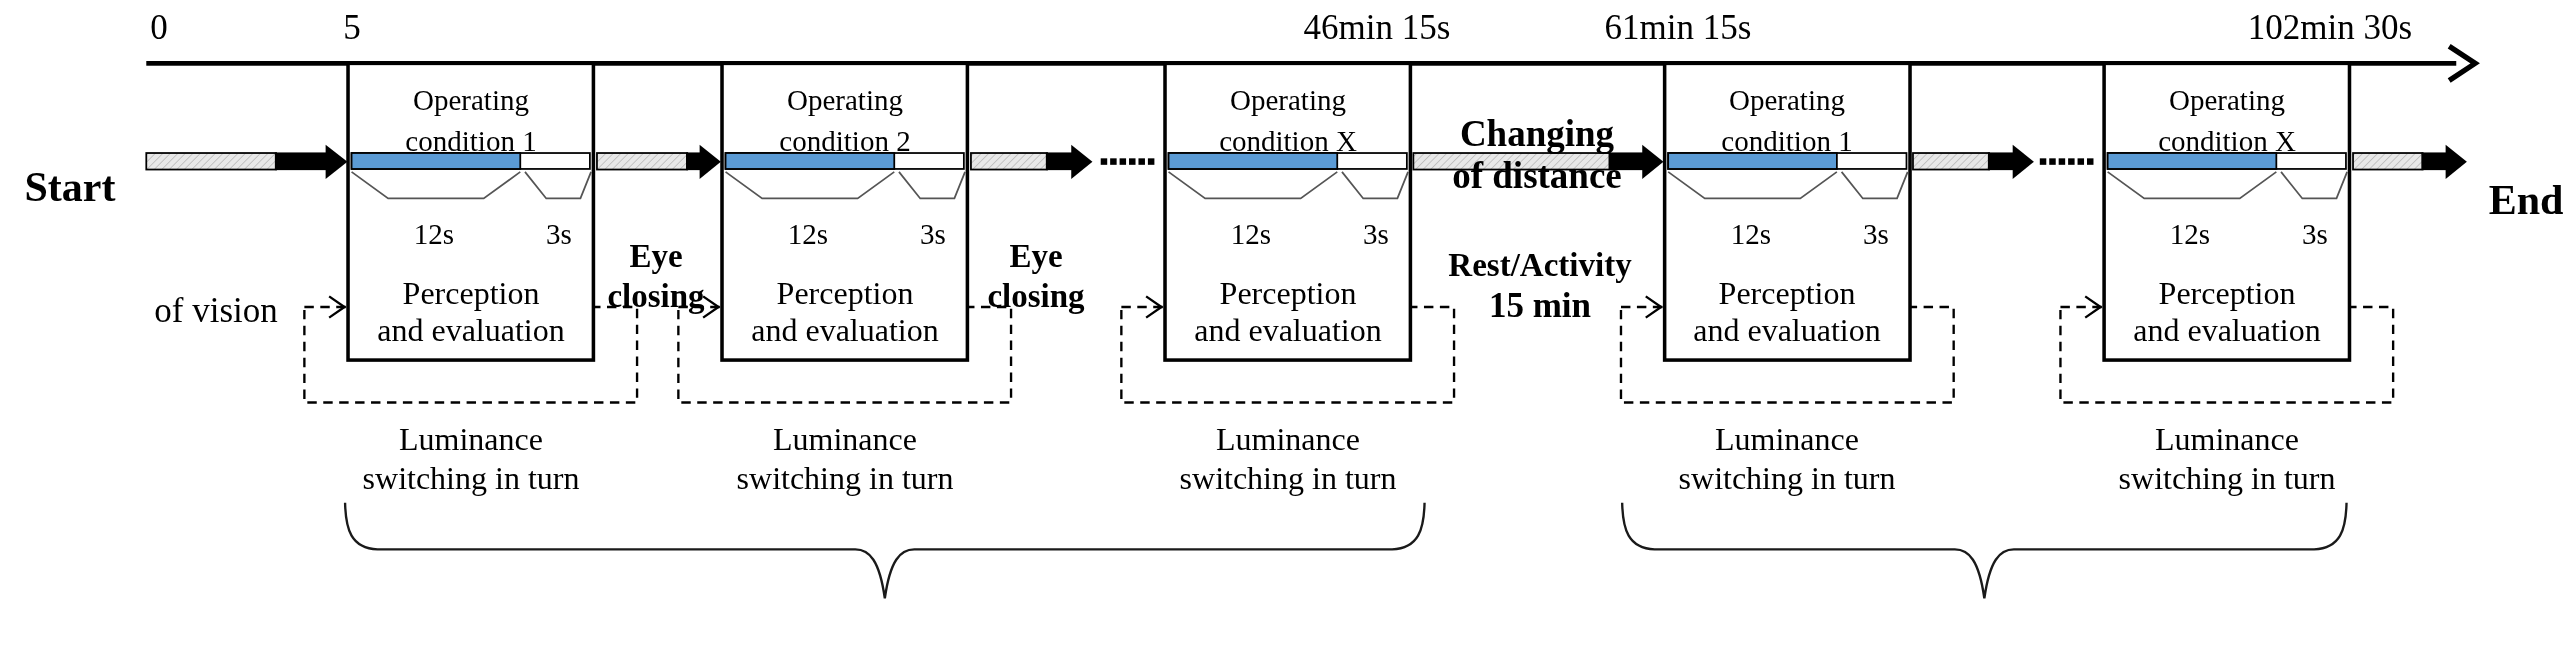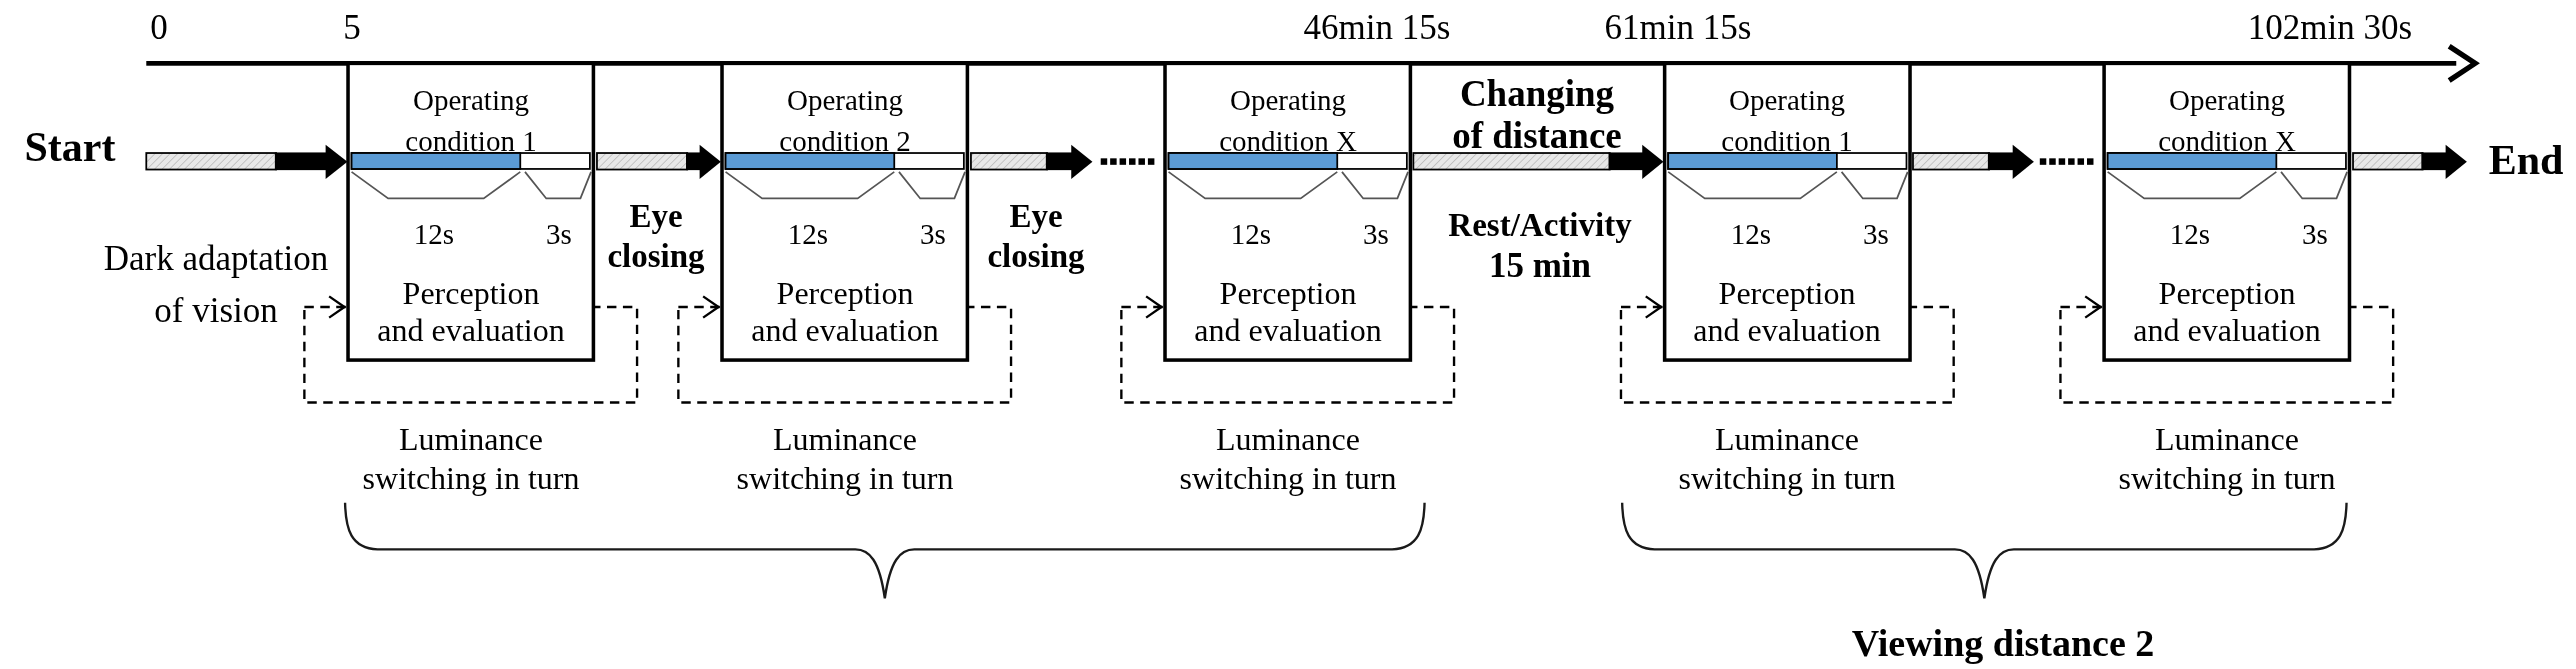--- a/index.html
+++ b/index.html
@@ -1,21 +1,21 @@
 <!DOCTYPE html>
 <html style="font-size:9.4px"><head>
 <meta charset="utf-8">
 <style>
   html,body{margin:0;padding:0;background:#ffffff;}
   #canvas{position:relative;width:2576px;height:670px;background:#ffffff;overflow:hidden;
           font-family:"Liberation Serif","DejaVu Serif",serif;color:#000;}
   #shapes{position:absolute;left:0;top:0;}
   .t{position:absolute;transform:translate(-50%,-50%);white-space:nowrap;line-height:1;
      font-family:"Liberation Serif","DejaVu Serif",serif;color:#000;}
-  .b{font-weight:bold;}
+  .b{font-weight:bold;margin-top:40px;}
   .s54{font-size:32px;} .s56{font-size:33px;} .s58{font-size:29px;}
   .s60{font-size:35px;} .s62{font-size:37px;} .s64{font-size:38px;} .s72{font-size:42px;}
 </style>
 </head>
 <body>
 
 <div id="canvas">
 
   <svg id="shapes" width="2576" height="670" viewBox="0 0 4367 1135">
     <defs>
@@ -99,21 +99,20 @@
 
   <div class="t s60" style="left:159px;top:26.5px">0</div>
   <div class="t s60" style="left:352px;top:26.5px">5</div>
   <div class="t s60" style="left:1377px;top:26.5px">46min 15s</div>
   <div class="t s60" style="left:1678px;top:26.5px">61min 15s</div>
   <div class="t s60" style="left:2330px;top:26.5px">102min 30s</div>
 
   <div class="t s72 b" style="left:70px;top:147px">Start</div>
   <div class="t s72 b" style="left:2526px;top:160px">End</div>
 
-  <div class="t s60" style="left:216px;top:258px">Dark adaptation</div>
   <div class="t s60" style="left:216px;top:310px">of vision</div>
 
   <div class="t s58" style="left:471px;top:100px">Operating</div>
   <div class="t s58" style="left:471px;top:141px">condition 1</div>
   <div class="t s58" style="left:434px;top:234px">12s</div>
   <div class="t s58" style="left:559px;top:234px">3s</div>
   <div class="t s54" style="left:471px;top:293px">Perception</div>
   <div class="t s54" style="left:471px;top:330px">and evaluation</div>
   <div class="t s54" style="left:471px;top:439px">Luminance</div>
   <div class="t s54" style="left:471px;top:478px">switching in turn</div>

